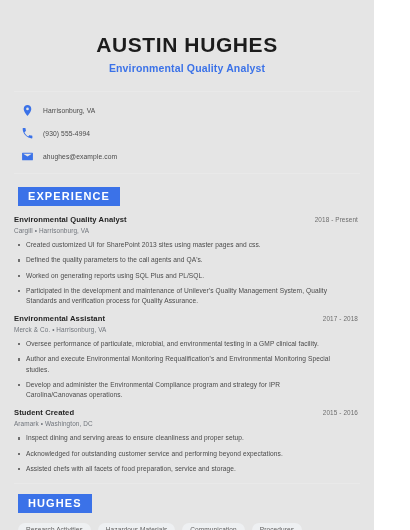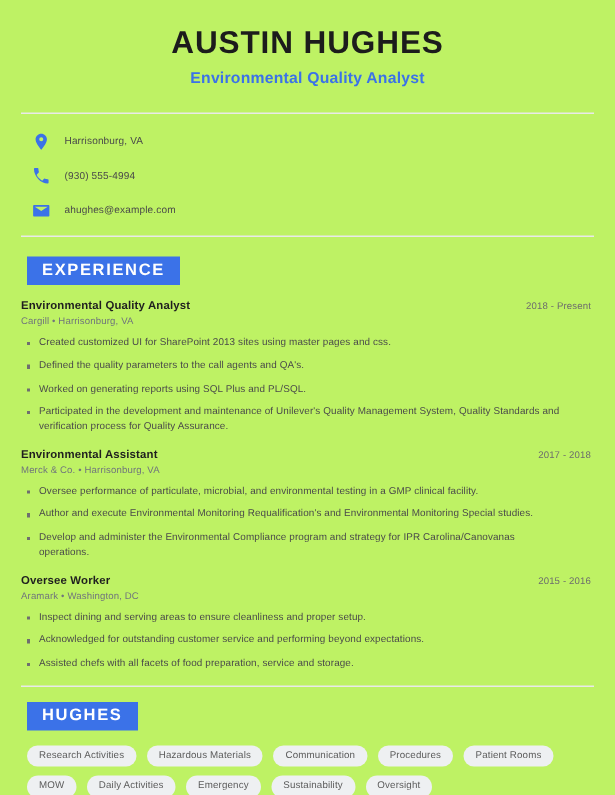--- a/index.html
+++ b/index.html
@@ -8,26 +8,26 @@
     background: #ffffff;
   }
   body {
     width: 410px;
     height: 530px;
     font-family: "Liberation Sans", sans-serif;
     color: #3c3c3c;
     overflow: hidden;
   }
   .page {
-    width: 410px;
+    width: 374px;
     height: 530px;
     box-sizing: border-box;
-    padding: 0 14px;
+    padding: 16px 14px;
     position: relative;
-    background: #bef264;
+    background: #e5e5e5;
   }
 
   
   .header {
     text-align: center;
     padding-top: 17px;
   }
   .name {
     font-size: 21px;
     font-weight: bold;
@@ -243,21 +243,21 @@
         <ul class="bullets">
           <li>Oversee performance of particulate, microbial, and environmental testing in a GMP clinical facility.</li>
           <li>Author and execute Environmental Monitoring Requalification's and Environmental Monitoring Special studies.</li>
           <li>Develop and administer the Environmental Compliance program and strategy for IPR Carolina/Canovanas operations.</li>
         </ul>
       </div>
       <div class="job-sep"></div>
 
       <div class="job">
         <div class="job-head">
-          <span class="job-role">Oversee Worker</span>
+          <span class="job-role">Student Created</span>
           <span class="job-dates">2015 - 2016</span>
         </div>
         <div class="job-meta">Aramark • Washington, DC</div>
         <ul class="bullets">
           <li>Inspect dining and serving areas to ensure cleanliness and proper setup.</li>
           <li>Acknowledged for outstanding customer service and performing beyond expectations.</li>
           <li>Assisted chefs with all facets of food preparation, service and storage.</li>
         </ul>
       </div>
 

